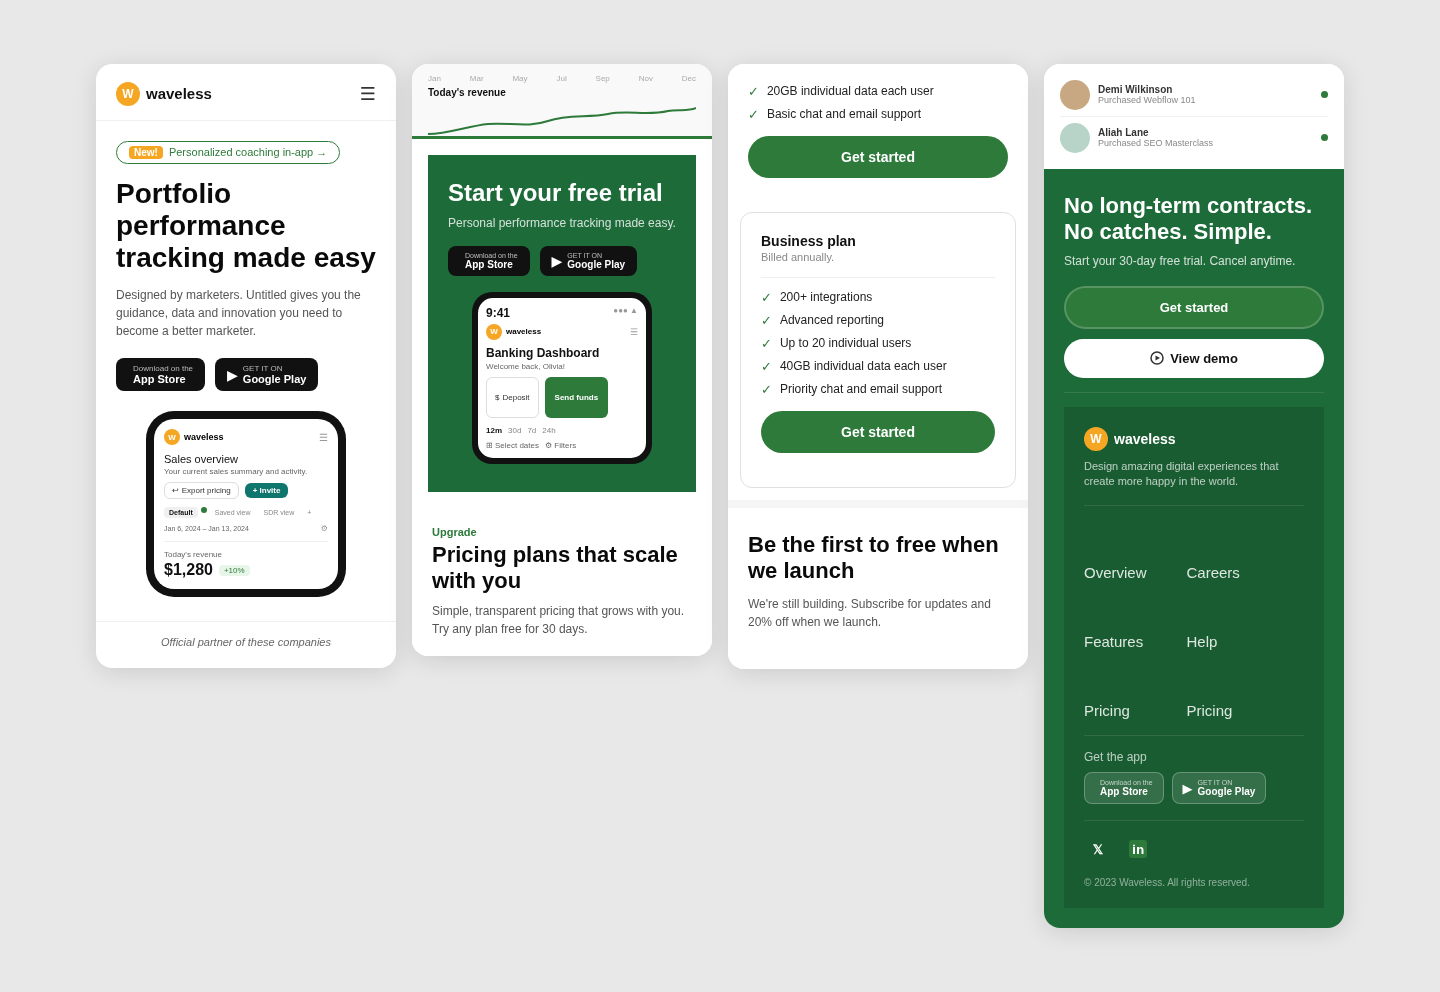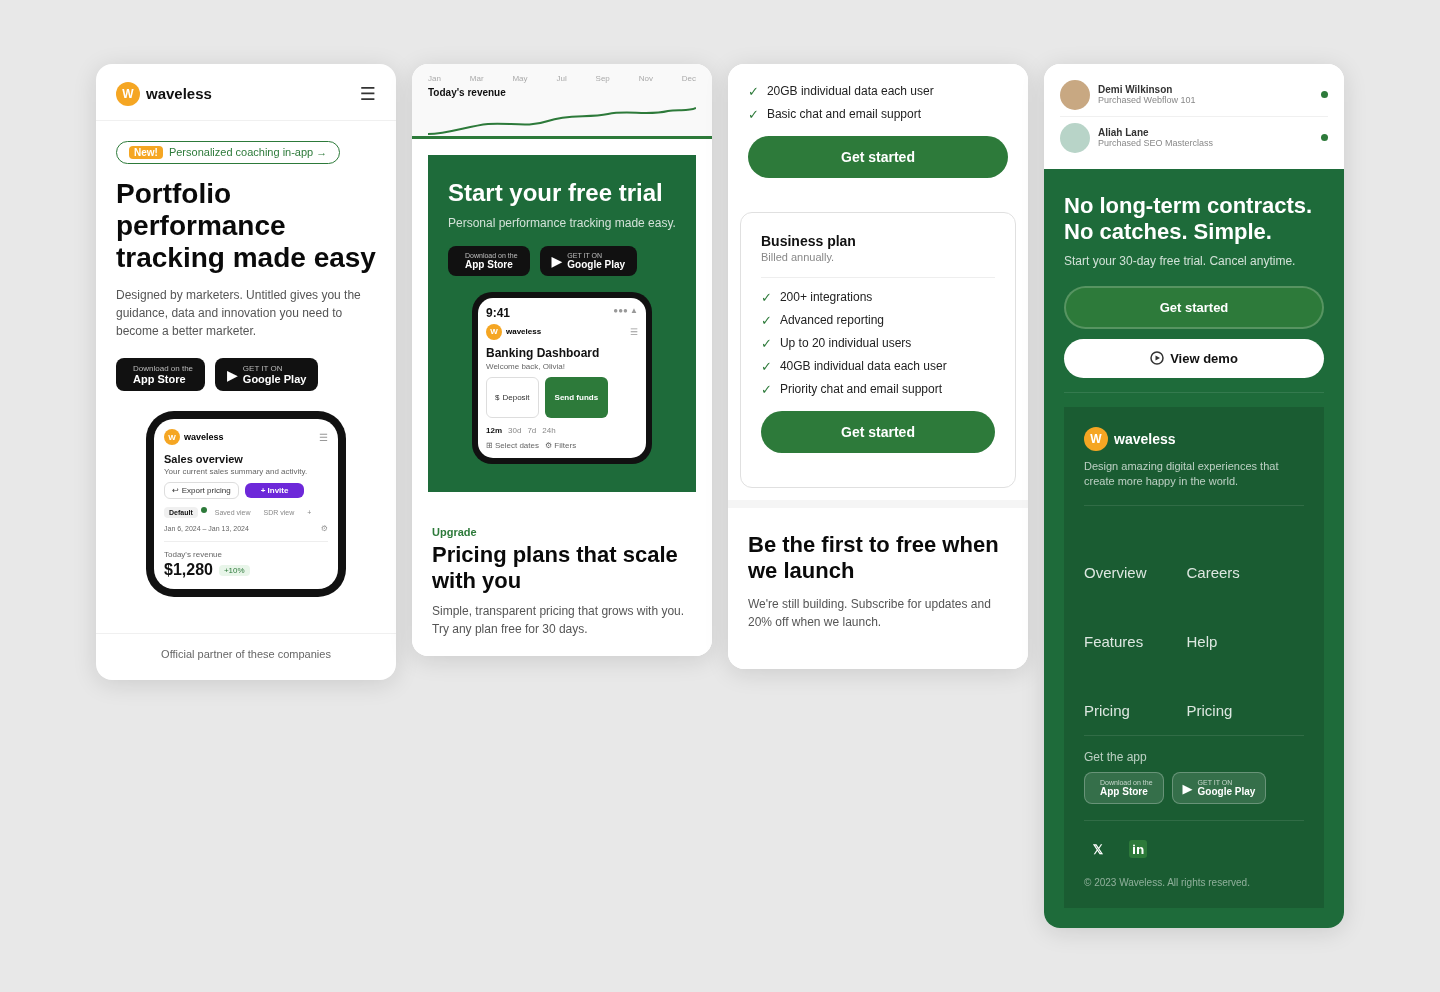--- a/index.html
+++ b/index.html
@@ -120,43 +120,43 @@
       align-items: center;
       justify-content: space-between;
       margin-bottom: 8px;
     }
     .phone-logo-wrap {
       display: flex;
       align-items: center;
       gap: 4px;
     }
     .phone-logo-text { font-size: 9px; font-weight: 600; }
-    .phone-title { font-size: 11px; font-weight: 700; color: #111; margin-bottom: 2px; }
+    .phone-title { font-size: 11px; font-weight: 400; color: #111; margin-bottom: 2px; }
     .phone-sub { font-size: 8px; color: #666; margin-bottom: 6px; }
     .phone-action-row {
       display: flex;
       align-items: center;
       gap: 6px;
       margin-bottom: 8px;
     }
     .phone-btn-outline {
       border: 1px solid #ddd;
       border-radius: 6px;
       padding: 3px 7px;
       font-size: 8px;
       color: #333;
       display: flex;
       align-items: center;
       gap: 3px;
     }
     .phone-btn-green {
-      background: #6d28d9;
+      background: #0f766e;
       color: #fff;
       border-radius: 6px;
-      padding: 3px 16px;
+      padding: 3px 8px;
       font-size: 8px;
       font-weight: 600;
     }
     .phone-view-tabs {
       display: flex;
       gap: 3px;
       margin-bottom: 6px;
     }
     .phone-view-tab {
       font-size: 7px;
@@ -179,21 +179,22 @@
     .phone-date-label { font-size: 7px; color: #666; }
     .revenue-label { font-size: 8px; color: #666; margin-bottom: 2px; }
     .revenue-value { font-size: 16px; font-weight: 700; color: #111; }
     .revenue-badge { background: #e8f5e9; color: #2d7a3a; font-size: 8px; border-radius: 4px; padding: 1px 5px; margin-left: 6px; }
     .s1-footer {
       text-align: center;
       font-size: 11px;
       color: #666;
       padding: 14px 0 20px;
       border-top: 1px solid #f0f0f0;
-      margin-top: 16px;
+      margin-top: 4px;
+      font-style: italic;
     }
     .s2-green-card {
       background: #1e6b3a;
       padding: 24px 20px 28px;
       margin: 16px;
     }
     .s2-green-title {
       font-size: 24px;
       font-weight: 800;
       color: #fff;

